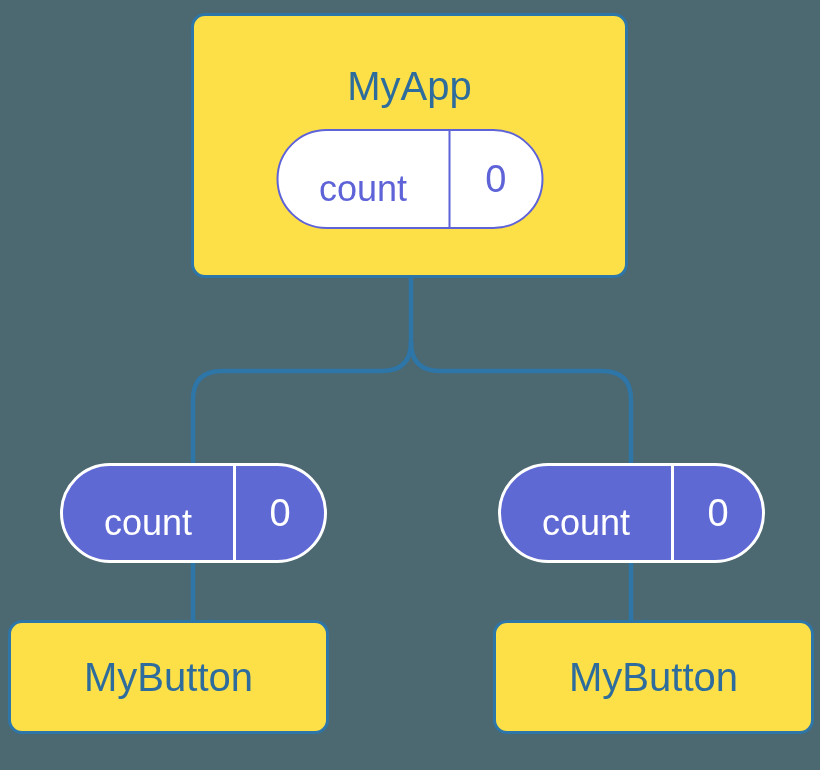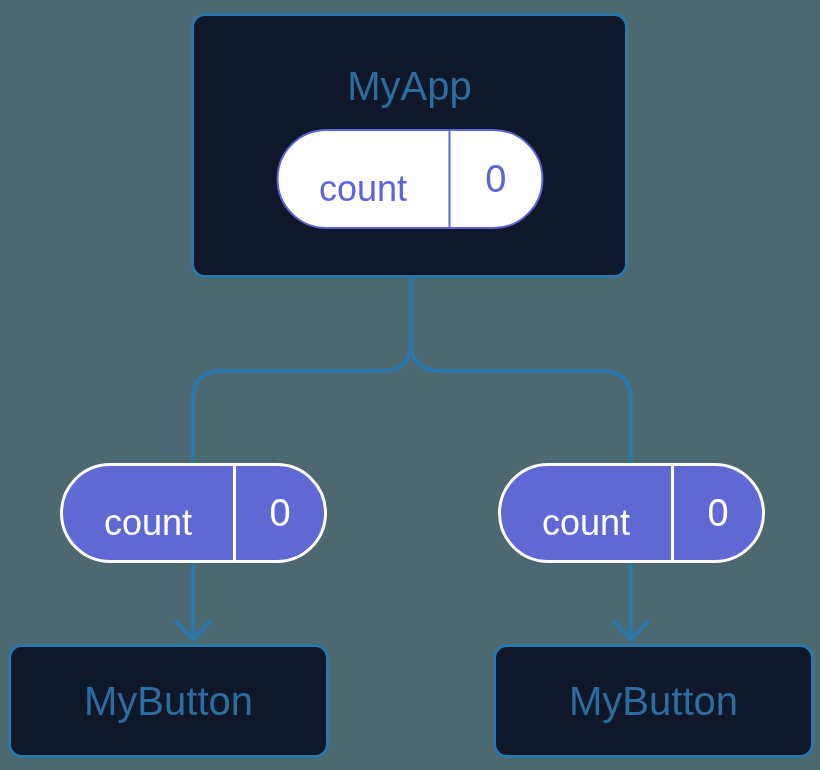--- a/index.html
+++ b/index.html
@@ -19,38 +19,38 @@
   }
   svg.connectors path {
     fill: none;
     stroke: var(--line, #2e75a8);
     stroke-width: 4.5;
     stroke-linecap: round;
     stroke-linejoin: round;
   }
   .node {
     position: absolute;
-    background: #0f172a;
+    background: #fde047;
     border: 3px solid var(--line, #2e75a8);
     border-radius: 14px;
     box-sizing: border-box;
     z-index: 1;
   }
   .node-root { left: 191px; top: 13px; width: 437px; height: 265px; }
   .node-title {
     position: absolute;
     left: 0; right: 0; top: 50px;
     text-align: center;
     font-size: 40px;
     font-weight: 500;
     color: var(--node-text, #2d6c9c);
     line-height: 1;
   }
   .node-leaf {
-    top: 644px;
+    top: 620px;
     width: 321px;
     height: 114px;
     display: flex;
     align-items: center;
     justify-content: center;
     font-size: 40px;
     font-weight: 500;
     color: var(--node-text, #2d6c9c);
   }
   .node-leaf.pos-left  { left: 8px; }

